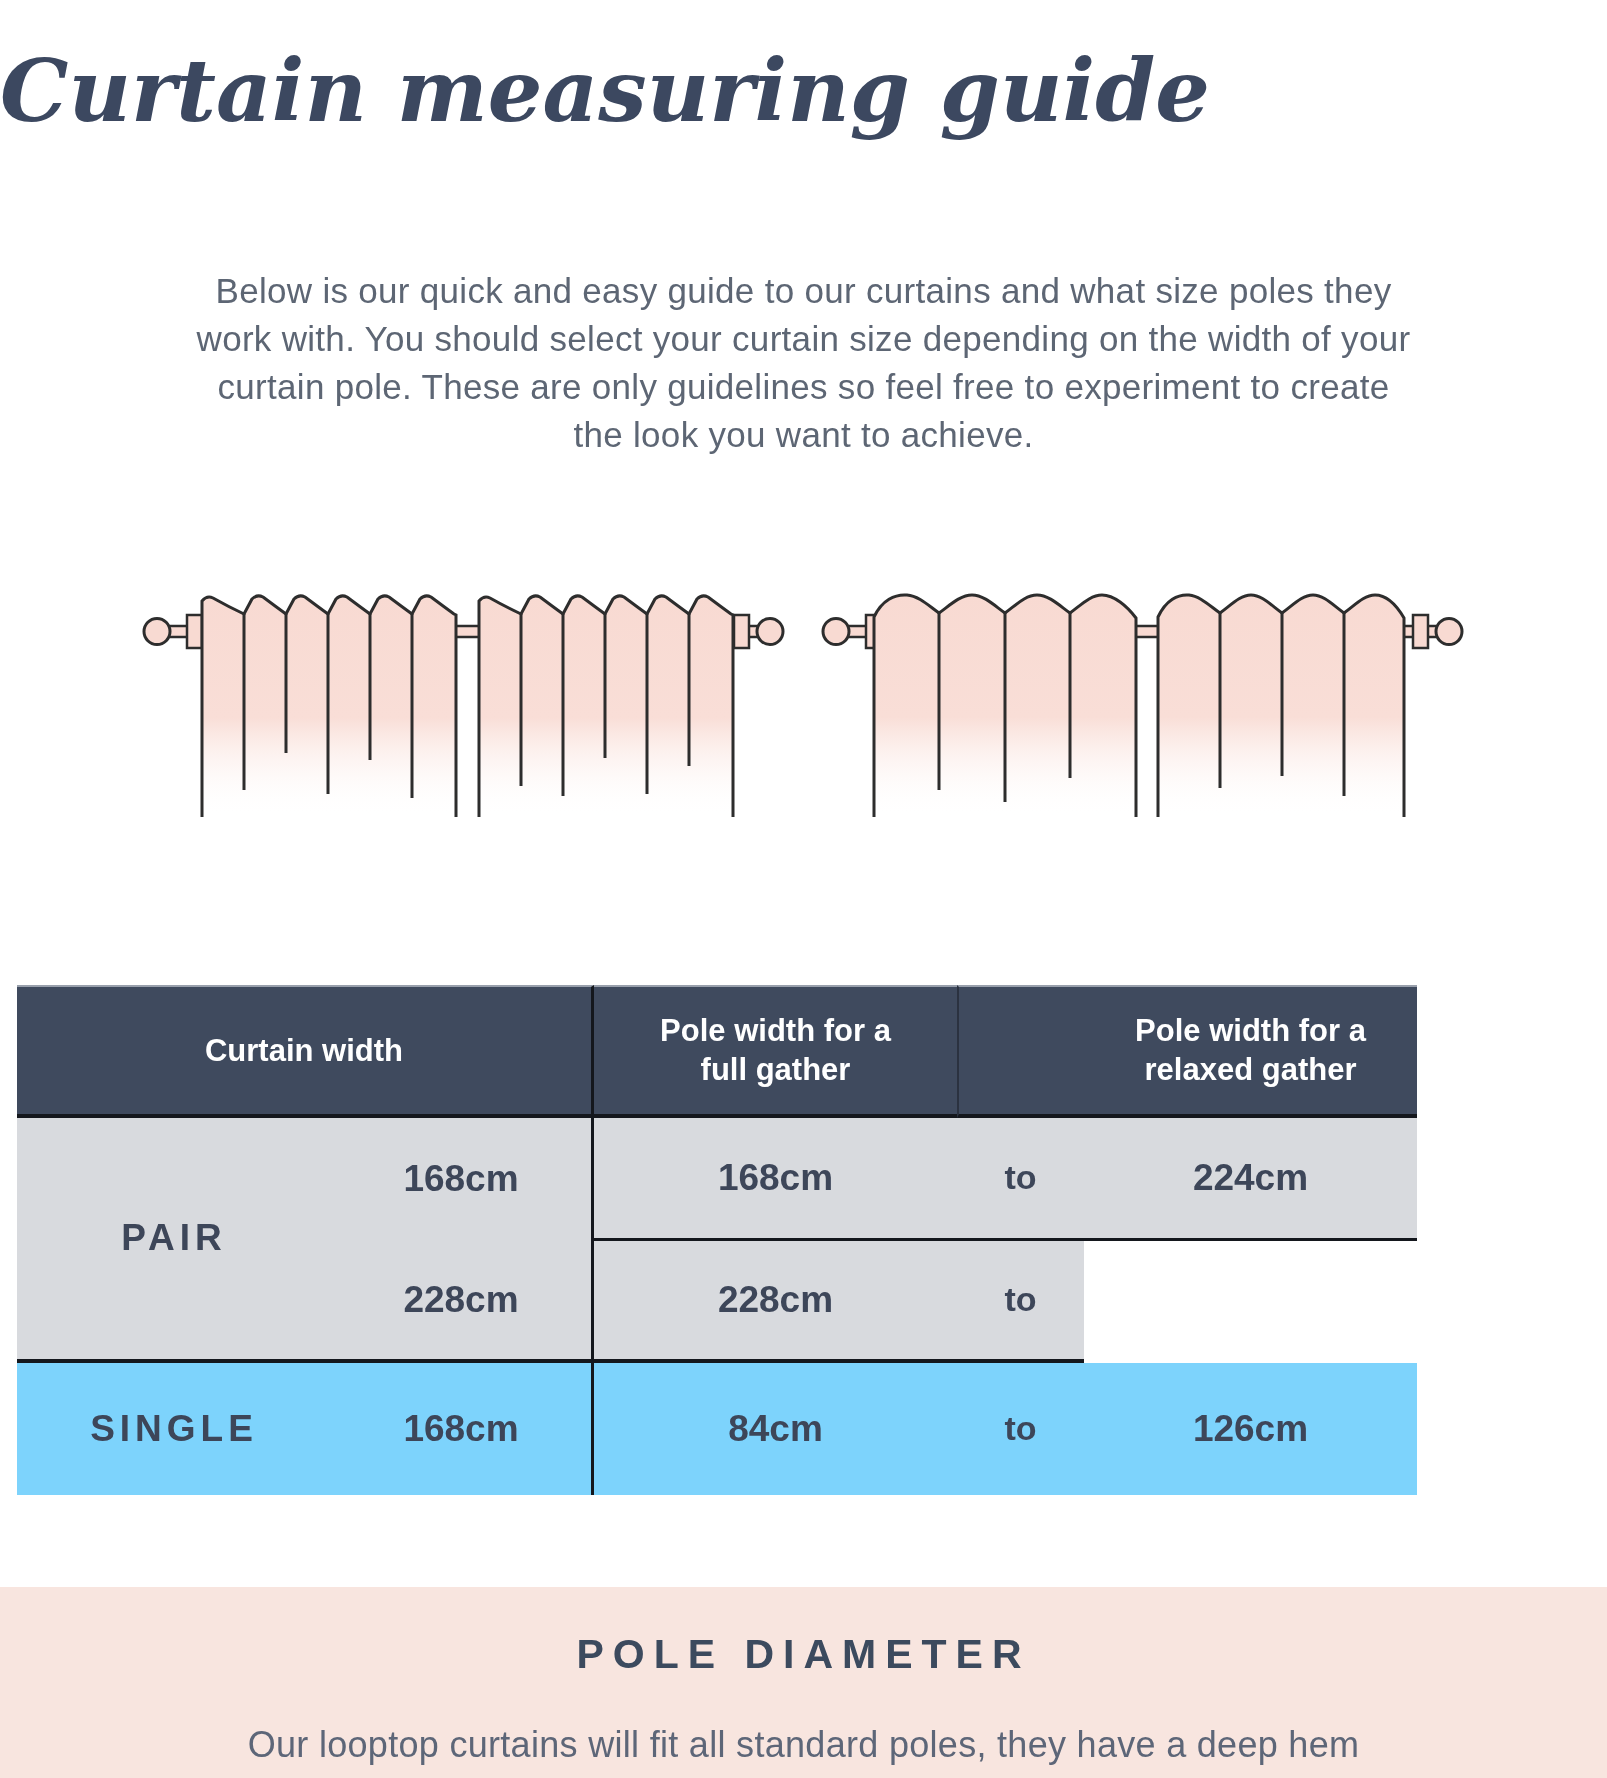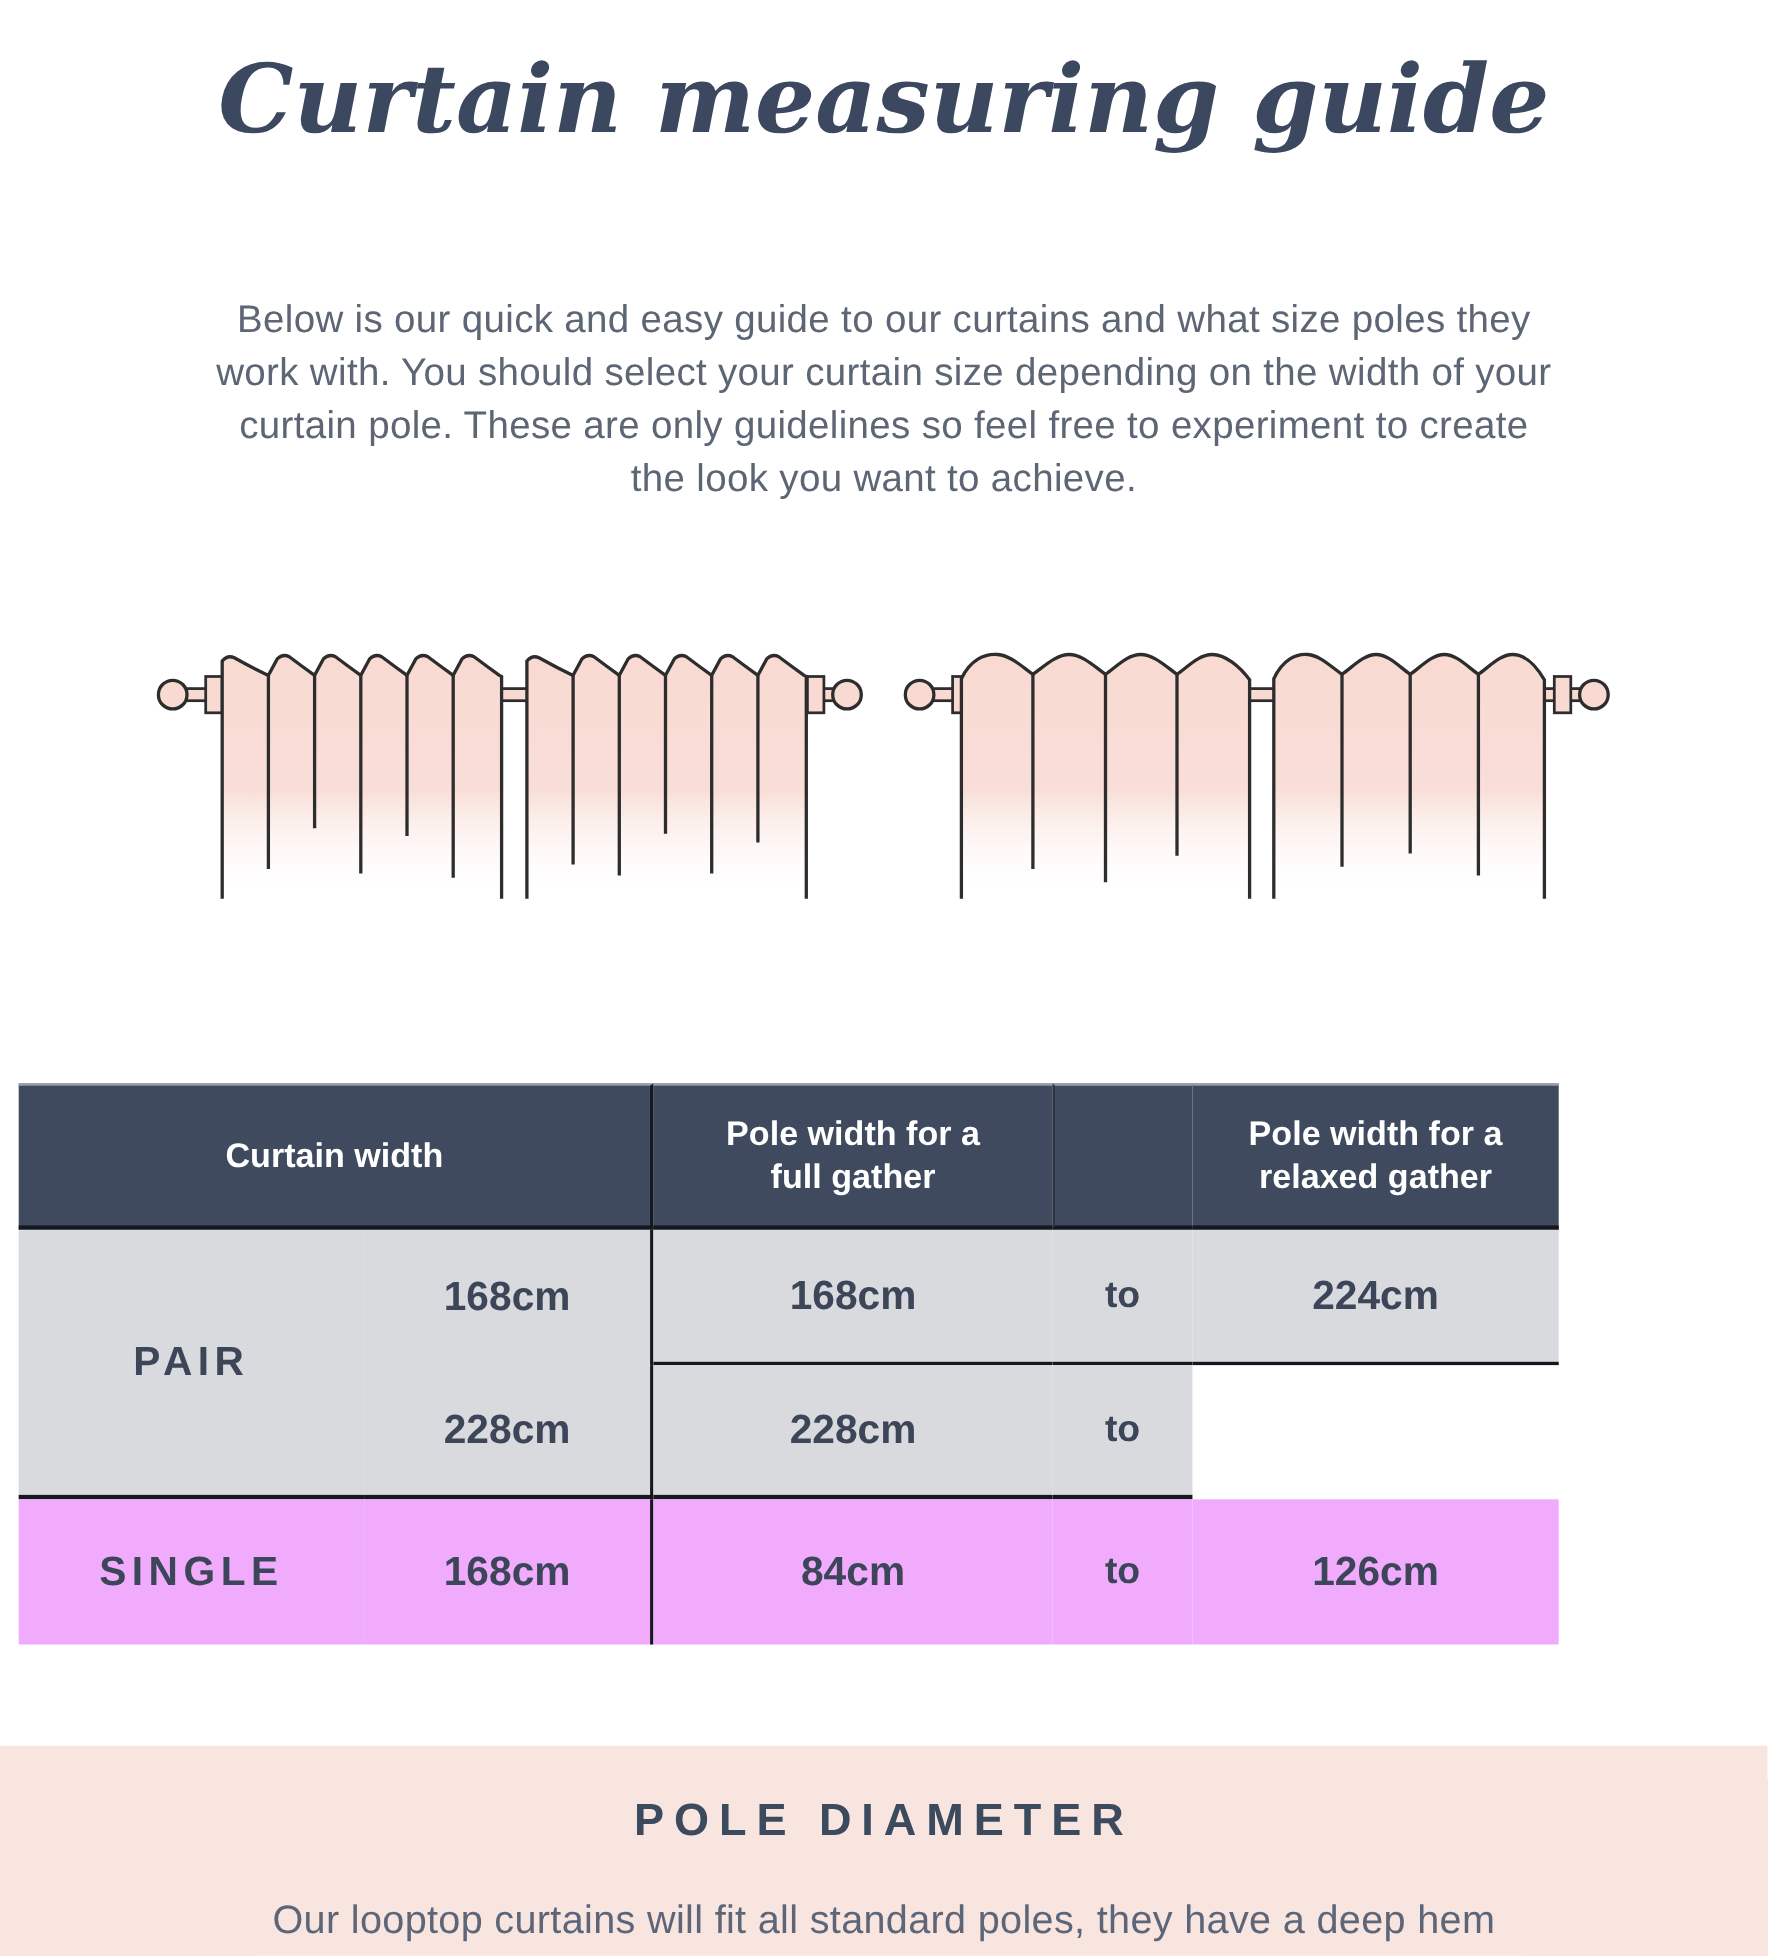--- a/index.html
+++ b/index.html
@@ -2,21 +2,21 @@
 <html><head>
 <meta charset="utf-8">
 <style>
   html,body{margin:0;padding:0;}
   body{
     width:1607px;height:1778px;overflow:hidden;background:#ffffff;
     font-family:"Liberation Sans","DejaVu Sans",sans-serif;
     display:flex;flex-direction:column;
   }
   .page-title{
-    margin-top:40px;text-align:center;
+    margin-top:40px;text-align:left;
     font-family:"DejaVu Serif","Liberation Serif",serif;
     font-style:italic;font-weight:700;
     font-size:86px;line-height:102px;color:#3c4860;
   }
   .intro{
     margin-top:67px;text-align:center;white-space:pre-line;
     font-size:35px;line-height:48px;color:#5d6674;font-weight:400;
     letter-spacing:0.3px;
   }
   .illustrations{
@@ -29,21 +29,21 @@
     grid-template-columns:314px 263px 363px 127px 333px;
     grid-template-rows:133px 123px 122px 132px;
   }
   .cell{display:flex;align-items:center;justify-content:center;box-sizing:border-box;text-align:right;}
   .hdr{
     background:#3f4a5e;color:#ffffff;font-weight:700;font-size:31px;line-height:39px;
     text-align:center;white-space:pre-line;border-bottom:4px solid #14171d;
     border-top:2px solid #99a0ac;
   }
   .row-light{background:#d8dade;}
-  .row-mid{background:#f0abfc;}
+  .row-mid{background:#7dd3fc;}
   .vdiv{border-right:3px solid #14171d;}
   .hdiv-right{border-bottom:3px solid #14171d;}
   .hdiv-full{border-bottom:4px solid #14171d;}
   .subtle-left{border-left:2px solid rgba(20,23,29,0.45);}
   .t-val{font-size:37px;font-weight:700;color:#3d4659;}
   .t-to{font-size:34px;font-weight:700;color:#3d4659;}
   .t-group{font-size:37px;font-weight:700;color:#3d4659;letter-spacing:5px;}
   
   .pole-section{
     margin-top:92px;flex:1;background:#f8e5df;text-align:center;

